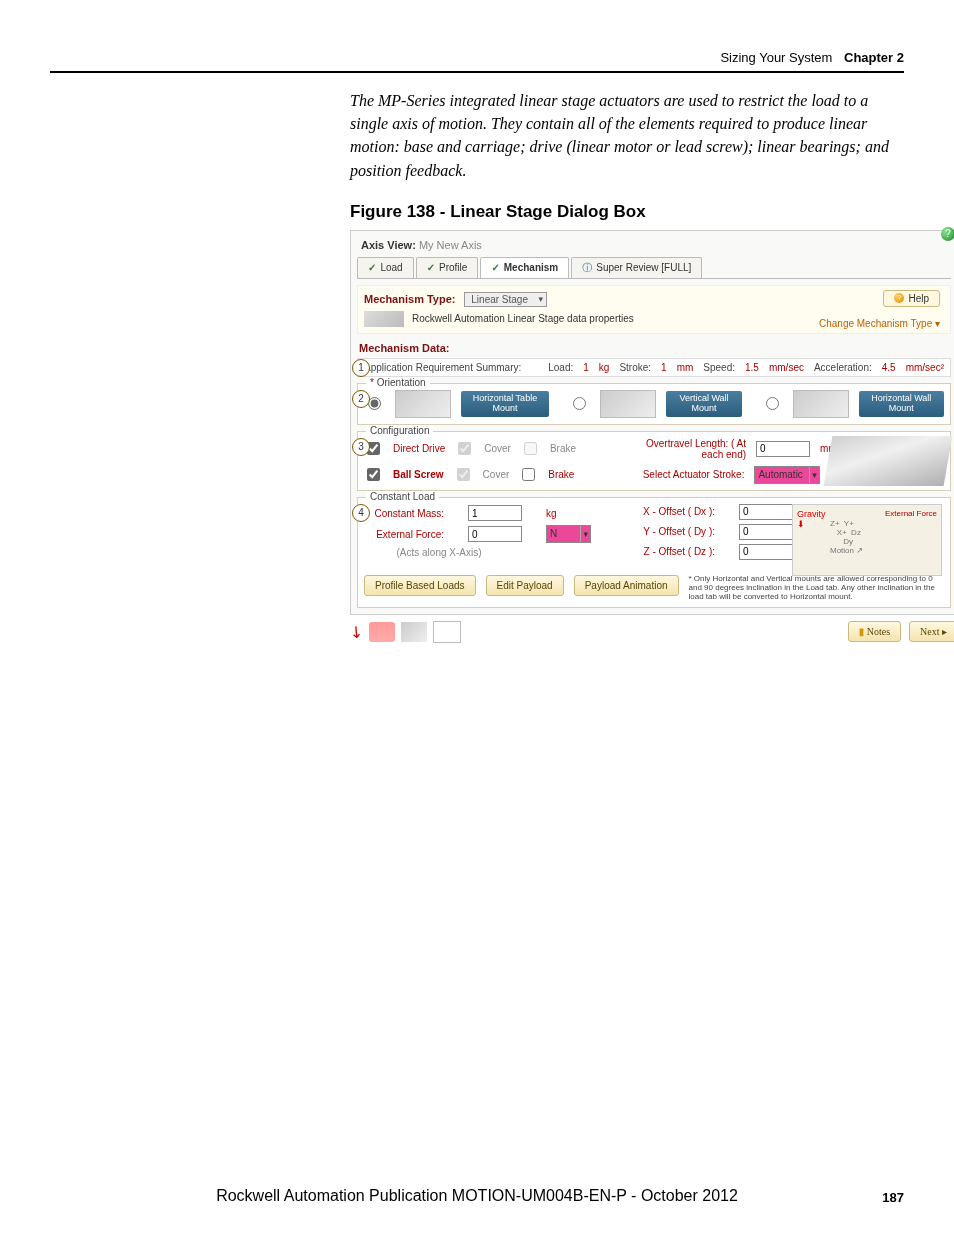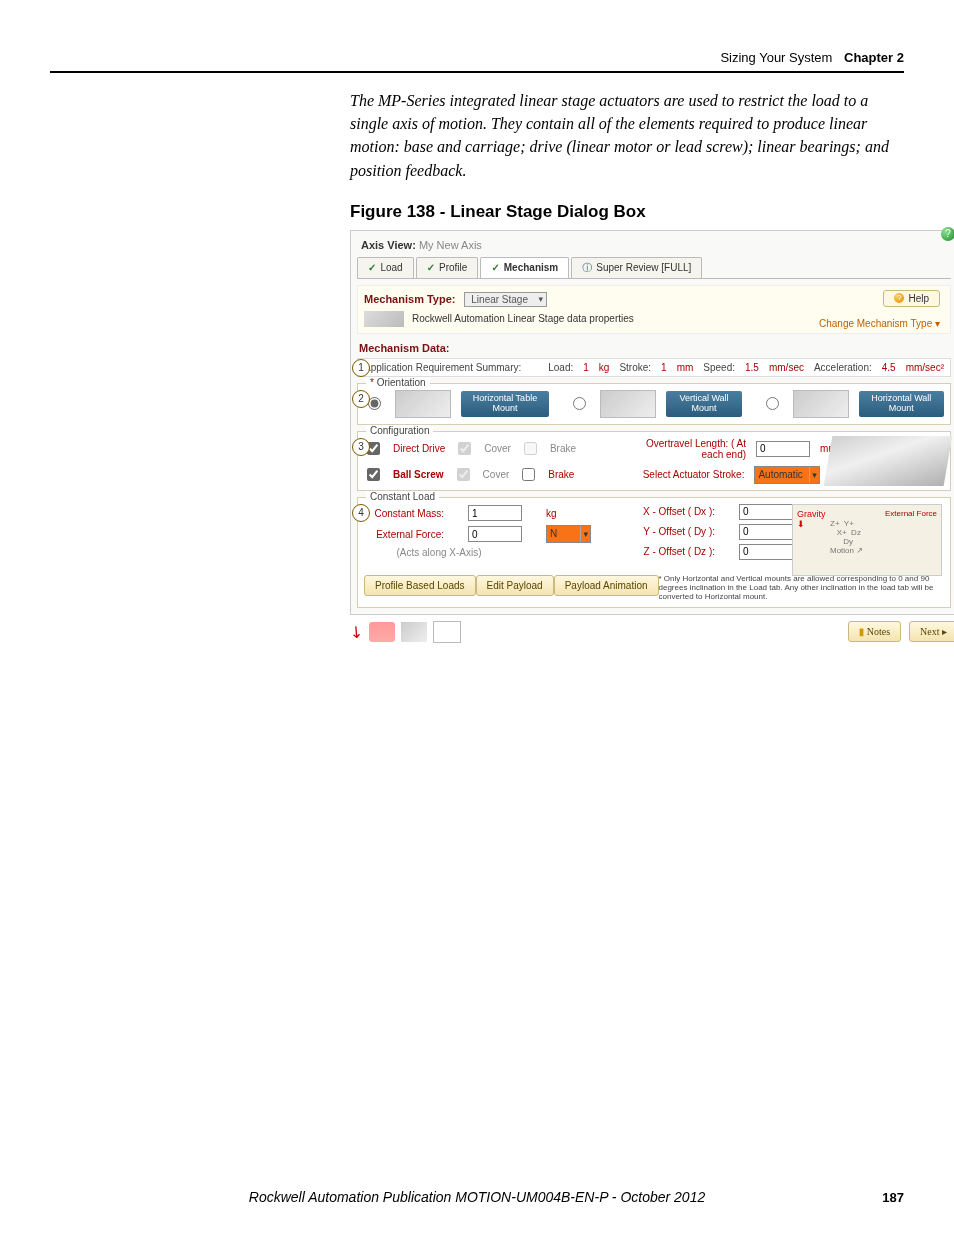--- a/index.html
+++ b/index.html
@@ -209,21 +209,21 @@
   .txtin {
     border: 1px solid #888;
     background: #fff;
     width: 46px;
     height: 14px;
     font-size: 10px;
     padding: 0 3px;
   }
   .selectin {
     border: 1px solid #888;
-    background: #f97316;
+    background: #ec4899;
     height: 16px;
     font-size: 10px;
     padding: 0 16px 0 3px;
     position: relative;
     display: inline-block;
     line-height: 16px;
   }
   .selectin::after {
     content: "▾";
     position: absolute;
@@ -258,44 +258,43 @@
     margin-top: 4px;
   }
   .btn3d {
     border: 1px solid #c9b97e;
     background: linear-gradient(#fff8e0, #f4e4b0);
     border-radius: 3px;
     padding: 4px 10px;
     font-size: 10px;
     color: #5a4500;
   }
-  .btn-row { display: flex; align-items: center; margin-top: 10px; }
+  .btn-row { display: flex; gap: 10px; align-items: center; margin-top: 10px; }
   .footer-row {
     margin-left: 300px;
     width: 608px;
     display: flex;
     align-items: center;
     justify-content: space-between;
     margin-top: 6px;
   }
   .footer-icons { display: flex; align-items: center; gap: 6px; }
   .footer-icon {
     width: 26px; height: 20px;
     background: #fff;
     position: relative;
   }
   .page-footer {
     position: absolute;
     bottom: 30px;
     left: 0; right: 0;
     text-align: center;
     font-family: Arial, sans-serif;
-    font-size: 14px;
+    font-size: 16px;
     color: #000;
-    font-style: italic;
   }
   .page-num {
     position: absolute;
     bottom: 30px;
     right: 50px;
     font-family: Arial, sans-serif;
     font-weight: bold;
     font-size: 13px;
   }
   .help-icon-top {

